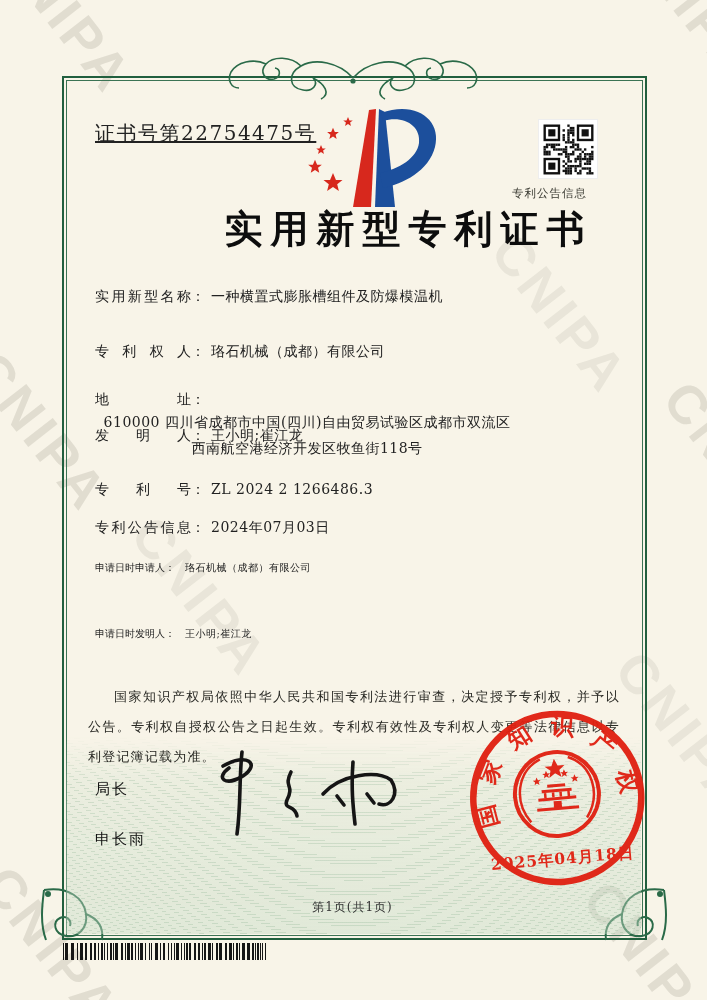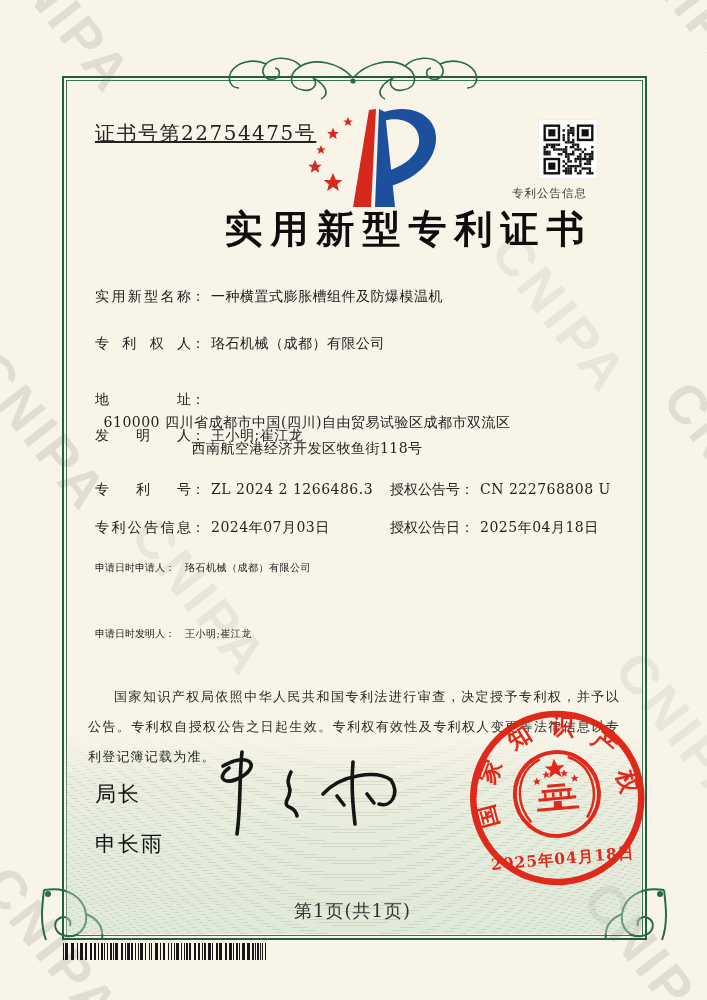--- a/index.html
+++ b/index.html
@@ -42,26 +42,26 @@
 
   
   .waves{left:66px;top:736px;width:575px;height:198px;
     background:
       repeating-radial-gradient(140% 90% at 50% 185%, rgba(70,135,90,.16) 0 1px, rgba(0,0,0,0) 1px 7px),
       linear-gradient(rgba(205,224,203,.22), rgba(196,219,197,.45));
     -webkit-mask-image:linear-gradient(to bottom,transparent,#000 45px);
     mask-image:linear-gradient(to bottom,transparent,#000 45px);}
 
   .director{left:95px;font-family:"Liberation Sans","DejaVu Sans",sans-serif;
-            font-size:21px;letter-spacing:2px;color:#111;}
+            font-size:15px;letter-spacing:2px;color:#111;}
   .sig-svg{left:195px;top:744px;}
 
   .seal{left:460px;top:708px;transform:rotate(-5deg);opacity:.95;}
 
-  .page-info{left:62px;top:899px;width:581px;text-align:center;font-size:18px;
+  .page-info{left:62px;top:899px;width:581px;text-align:center;font-size:12px;
              letter-spacing:1px;color:#333;}
   .barcode{left:63px;top:943px;}
 </style>
 </head>
 <body>
 
 <span class="wm" style="left:-28px;top:-18px">CNIPA</span>
 <span class="wm" style="left:598px;top:-30px">CNIPA</span>
 <span class="wm" style="left:-52px;top:400px">CNIPA</span>
 <span class="wm light" style="left:468px;top:282px">CNIPA</span>
@@ -269,40 +269,34 @@
       </svg>
   </div>
   <div class="qr-caption">专利公告信息</div>
 </div>
 
 <div class="abs title">实用新型专利证书</div>
 
 <div class="abs row" style="top:288px">
   <span class="flabel">实用新型名称</span><span class="colon">：</span><span class="fval">一种横置式膨胀槽组件及防爆模温机</span>
 </div>
-<div class="abs row" style="top:335px">
+<div class="abs row" style="top:343px">
   <span class="flabel">专利权人</span><span class="colon">：</span><span class="fval">珞石机械（成都）有限公司</span>
 </div>
 <div class="abs row" style="top:391px">
   <span class="flabel">地址</span><span class="colon">：</span><span class="fval addr-val">610000 四川省成都市中国(四川)自由贸易试验区成都市双流区西南航空港经济开发区牧鱼街118号</span>
 </div>
 <div class="abs row" style="top:427px">
   <span class="flabel">发明人</span><span class="colon">：</span><span class="fval">王小明;崔江龙</span>
 </div>
 <div class="abs row" style="top:481px">
   <span class="flabel">专利号</span><span class="colon">：</span><span class="fval">ZL 2024 2 1266486.3</span>
-  <span class="col2">
-    <span class="nat-label">授权公告号</span><span class="colon">：</span><span class="fval">CN 222768808 U</span>
-  </span>
 </div>
 <div class="abs row" style="top:519px">
   <span class="flabel">专利公告信息</span><span class="colon">：</span><span class="fval">2024年07月03日</span>
-  <span class="col2">
-    <span class="nat-label">授权公告日</span><span class="colon">：</span><span class="fval">2025年04月18日</span>
-  </span>
 </div>
 <div class="abs row small" style="top:561px">
   <span class="nat-label">申请日时申请人</span><span class="colon">：</span><span class="fval" style="margin-left:10px">珞石机械（成都）有限公司</span>
 </div>
 <div class="abs row small" style="top:627px">
   <span class="nat-label">申请日时发明人</span><span class="colon">：</span><span class="fval" style="margin-left:10px">王小明;崔江龙</span>
 </div>
 
 <div class="abs declaration">国家知识产权局依照中华人民共和国专利法进行审查，决定授予专利权，并予以公告。专利权自授权公告之日起生效。专利权有效性及专利权人变更等法律信息以专利登记簿记载为准。</div>
 

